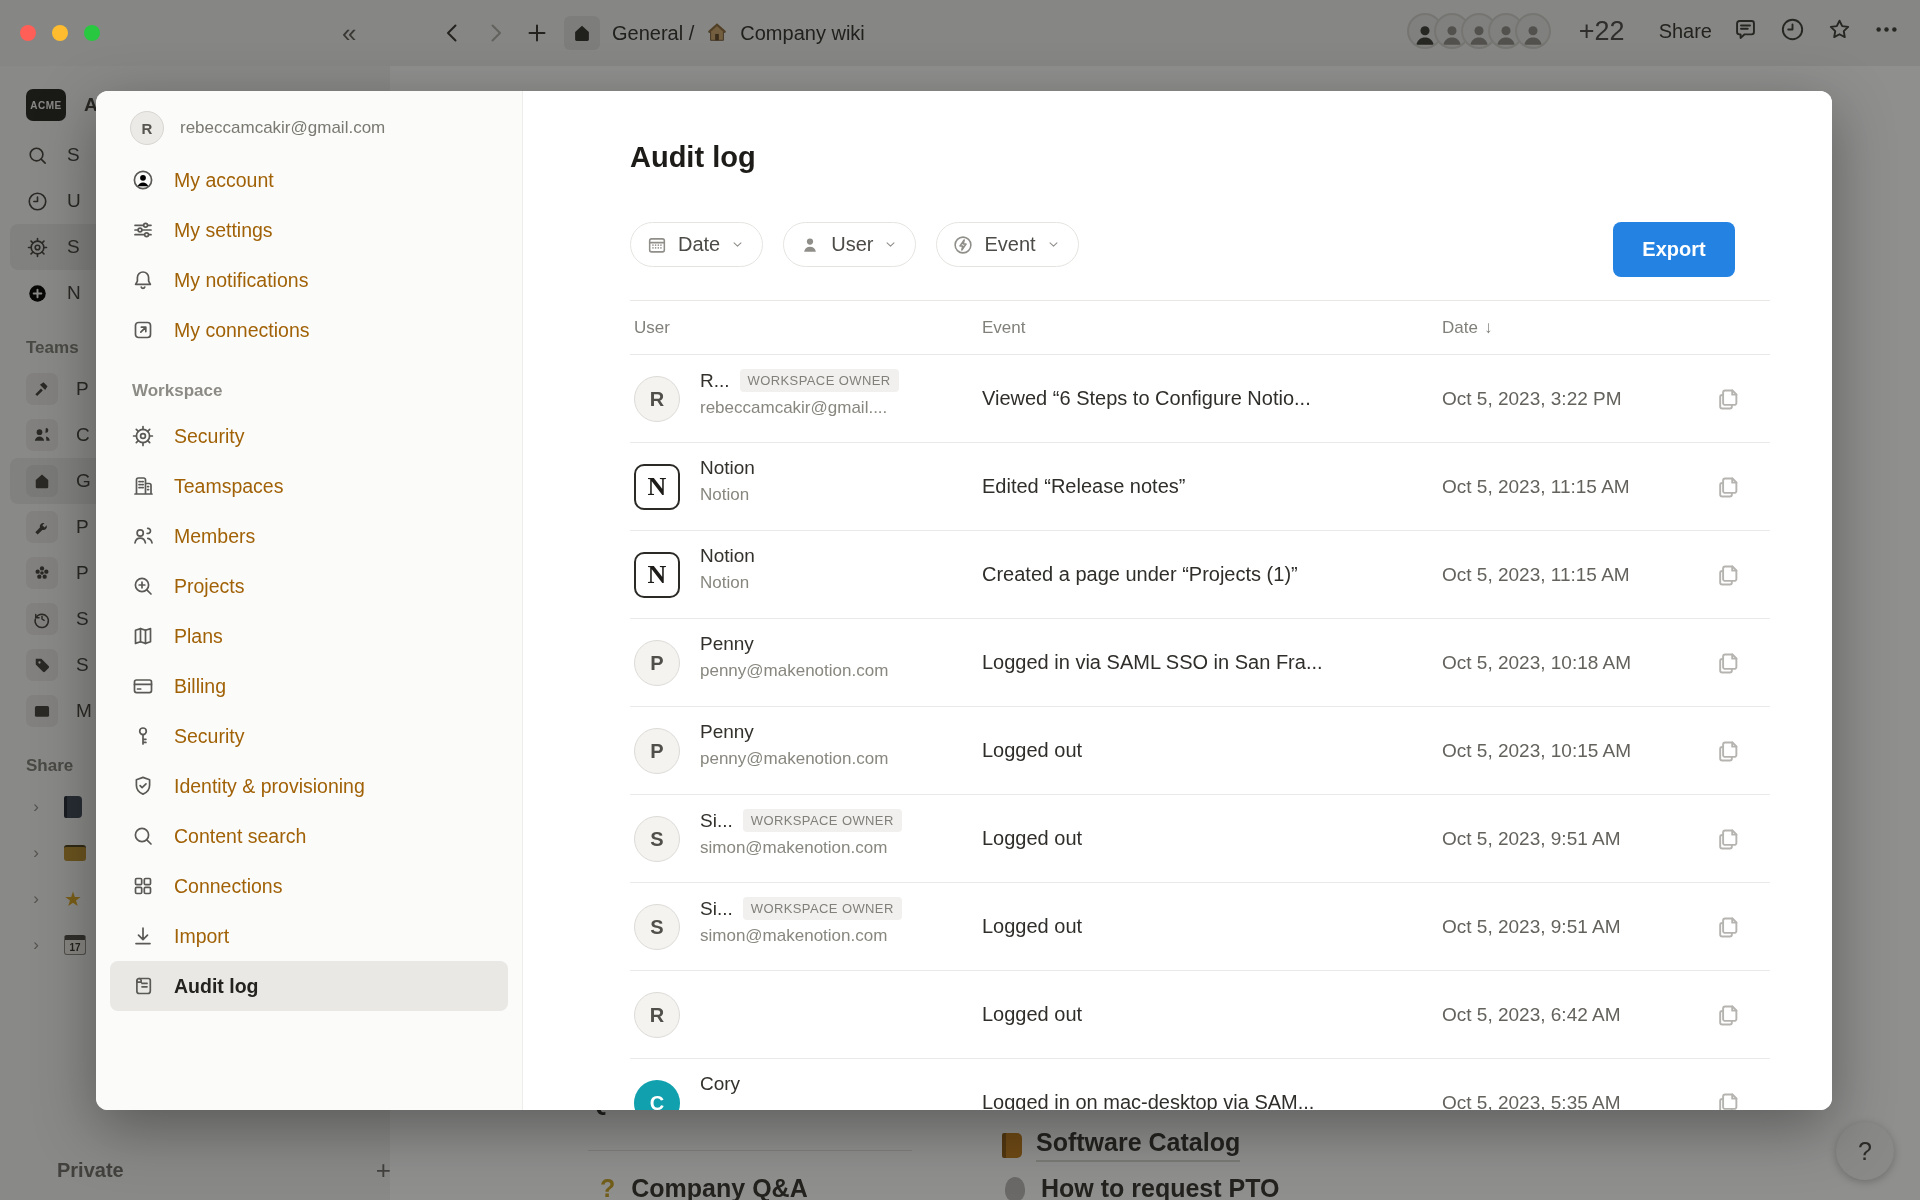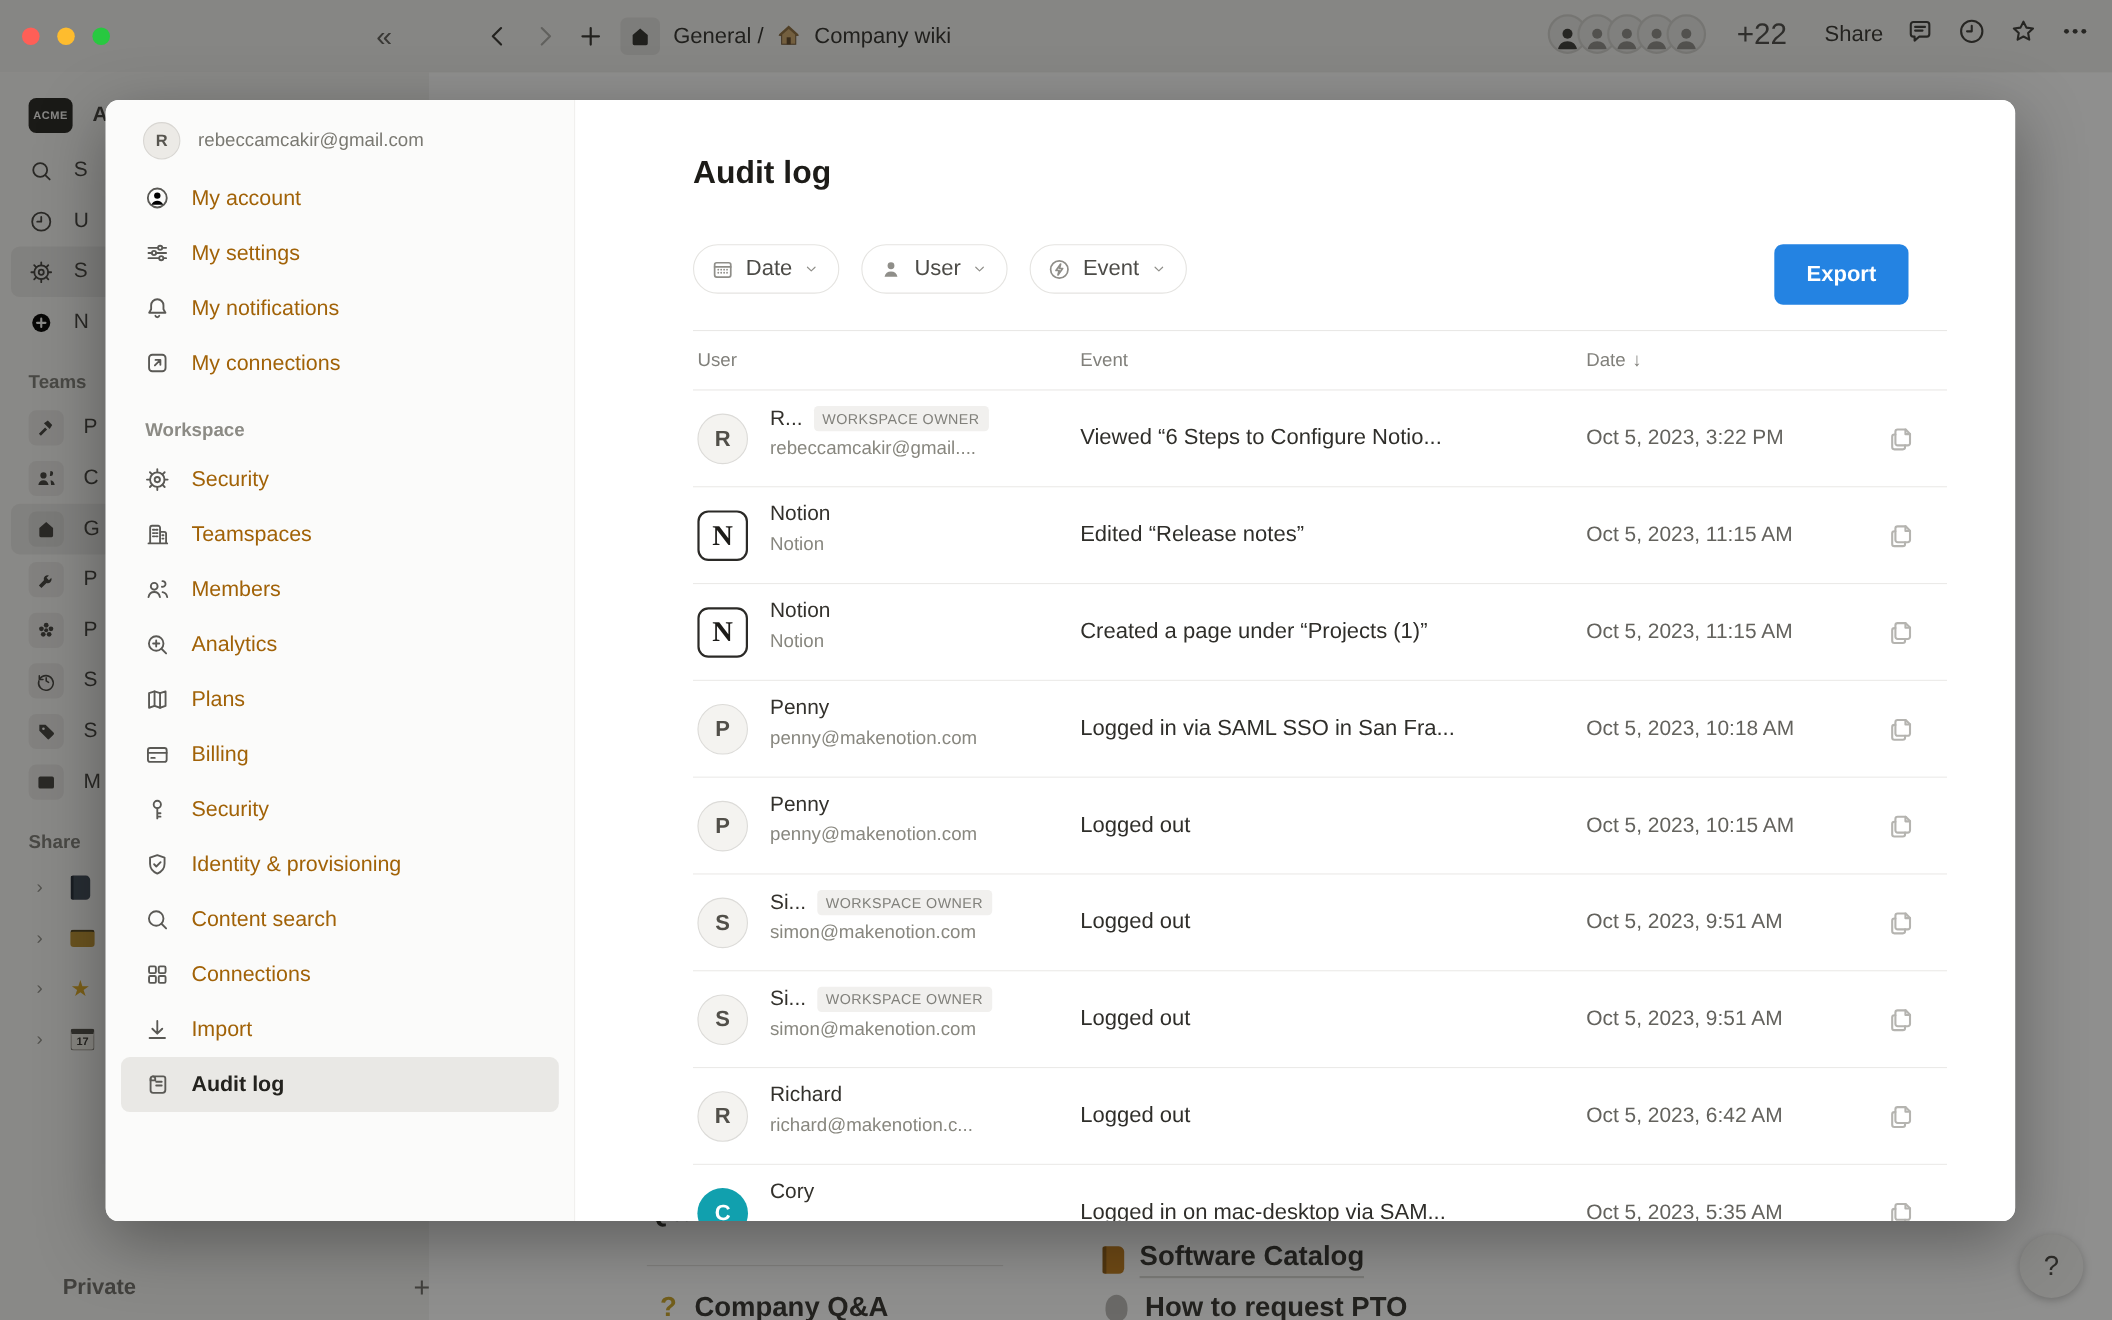--- a/index.html
+++ b/index.html
@@ -573,21 +573,21 @@
           <div class="m-item">
     <svg class="ic">
               <use href="#i-users"></use>
             </svg>
     <span class="lbl">Members</span>
   </div>
           <div class="m-item">
     <svg class="ic">
               <use href="#i-search-plus"></use>
             </svg>
-    <span class="lbl">Analytics</span>
+    <span class="lbl">Projects</span>
   </div>
           <div class="m-item">
     <svg class="ic">
               <use href="#i-map"></use>
             </svg>
     <span class="lbl">Plans</span>
   </div>
           <div class="m-item">
     <svg class="ic">
               <use href="#i-card"></use>
@@ -794,27 +794,20 @@
     <div class="ecell">Logged out</div>
     <div class="dcell">Oct 5, 2023, 9:51 AM</div>
     <svg class="copy-ic ic ic-light">
                 <use href="#i-copy"></use>
               </svg>
   </div>
             <div class="trow">
     <div class="avatar sketch">
                 <span>R</span>
               </div>
-    <div class="ucell">
-      <div class="uname-line">
-        <span class="uname">Richard</span>
-
-      </div>
-      <div class="uemail">richard@makenotion.c...</div>
-    </div>
     <div class="ecell">Logged out</div>
     <div class="dcell">Oct 5, 2023, 6:42 AM</div>
     <svg class="copy-ic ic ic-light">
                 <use href="#i-copy"></use>
               </svg>
   </div>
             <div class="trow">
     <div class="avatar teal">
                 <span>C</span>
               </div>

